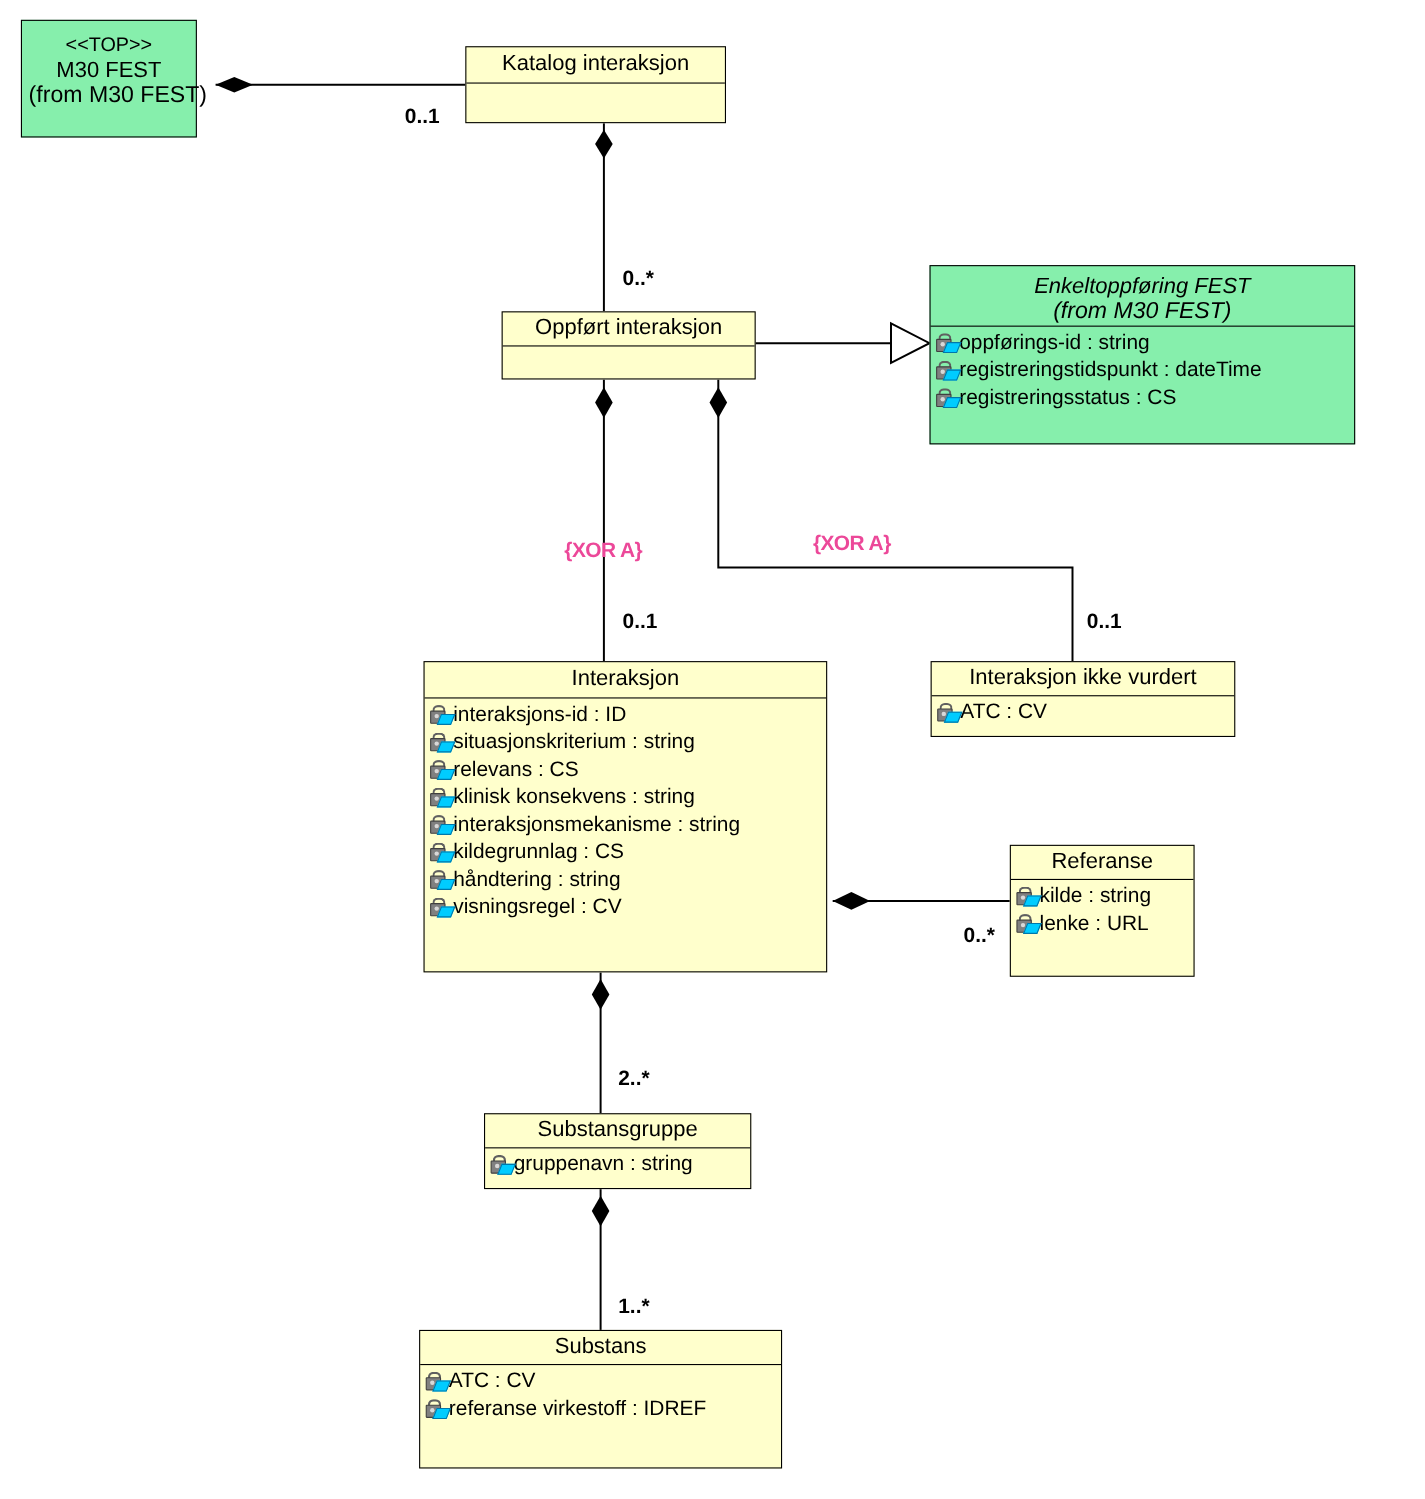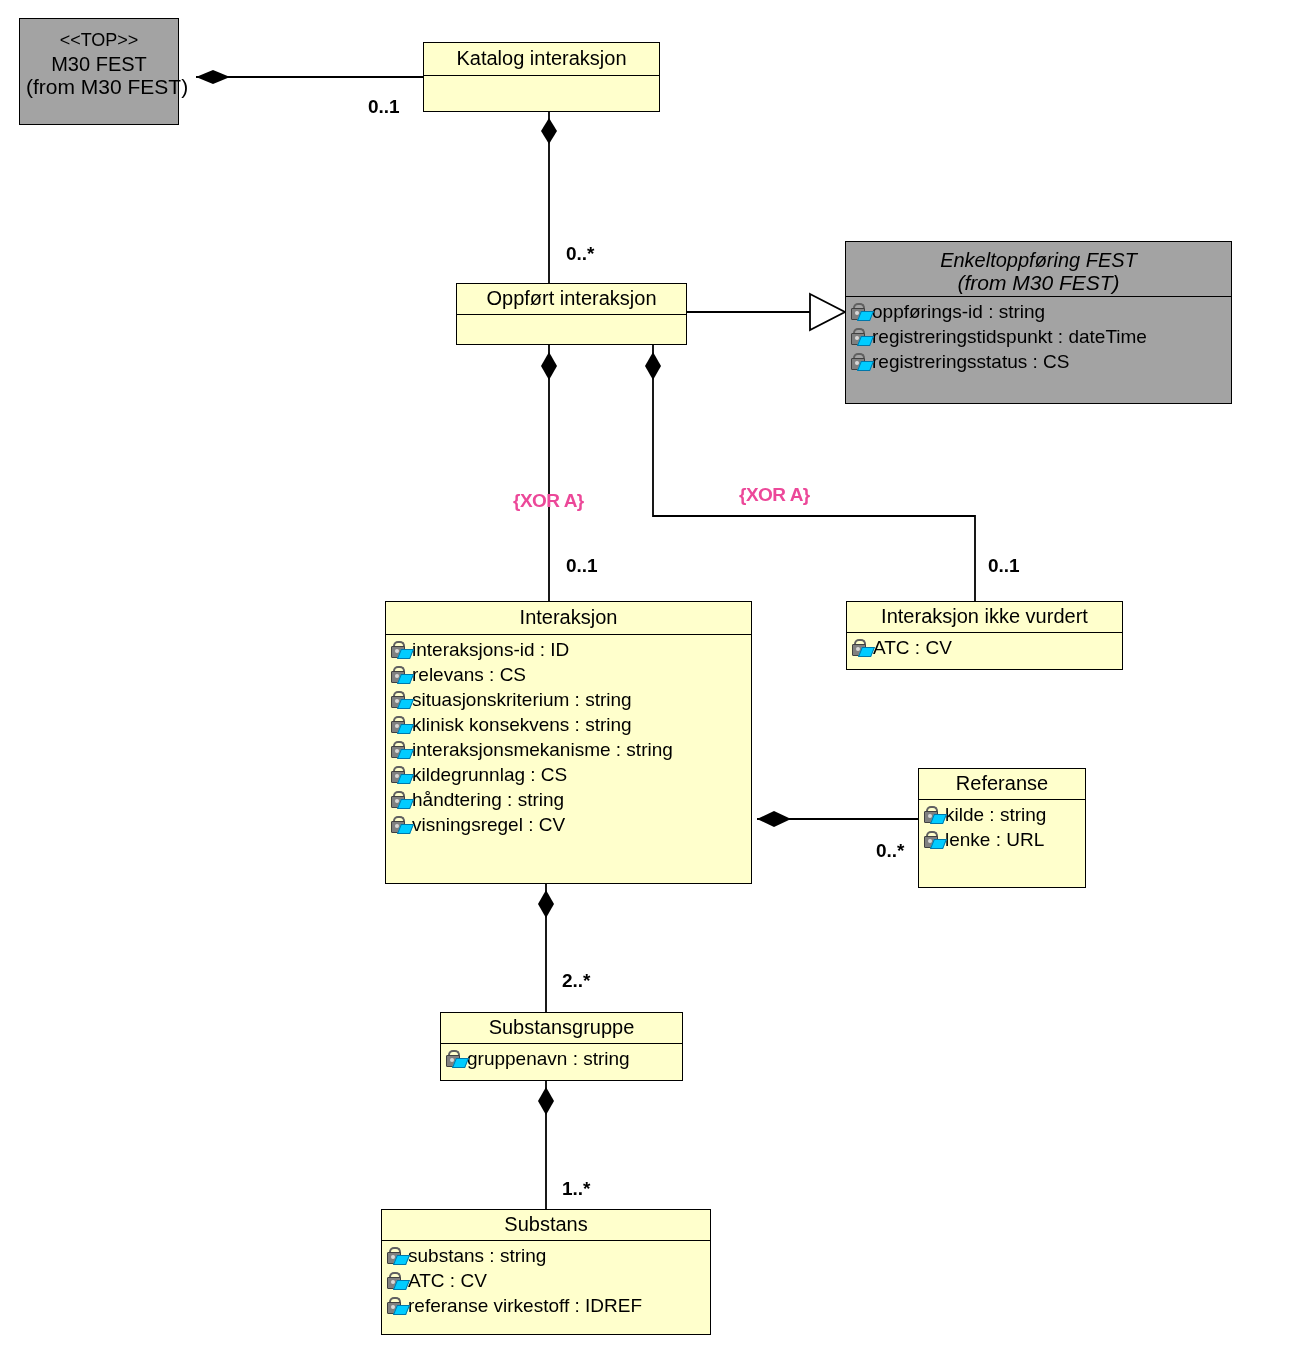--- a/index.html
+++ b/index.html
@@ -21,21 +21,21 @@
     width:1295px; height:1363px;
     pointer-events:none;
   }
   .cls{
     position:absolute;
     box-sizing:border-box;
     border:1.6px solid #000000;
     background:#ffffcc;
     z-index:5;
   }
-  .cls.green{ background:#a3a3a3; }
+  .cls.green{ background:#86efac; }
   .hdr{
     text-align:center;
     padding:3px 6px 4px 6px;
     font-size:19px;
     line-height:23px;
     color:#000;
     white-space:nowrap;
   }
   .hdr.tight{ padding:2px 6px 3px 6px; }
   .hdr .ital{ font-style:italic; font-size:20px; }
@@ -231,38 +231,38 @@
           </span>
         <span class="txt">interaksjons-id : ID</span>
       </div>
       <div class="attr">
         <span class="lockicon">
             <i class="shackle"></i>
             <i class="body"></i>
             <i class="kh"></i>
             <i class="para"></i>
           </span>
+        <span class="txt">situasjonskriterium : string</span>
+      </div>
+      <div class="attr">
+        <span class="lockicon">
+            <i class="shackle"></i>
+            <i class="body"></i>
+            <i class="kh"></i>
+            <i class="para"></i>
+          </span>
         <span class="txt">relevans : CS</span>
       </div>
       <div class="attr">
         <span class="lockicon">
             <i class="shackle"></i>
             <i class="body"></i>
             <i class="kh"></i>
             <i class="para"></i>
           </span>
-        <span class="txt">situasjonskriterium : string</span>
-      </div>
-      <div class="attr">
-        <span class="lockicon">
-            <i class="shackle"></i>
-            <i class="body"></i>
-            <i class="kh"></i>
-            <i class="para"></i>
-          </span>
         <span class="txt">klinisk konsekvens : string</span>
       </div>
       <div class="attr">
         <span class="lockicon">
             <i class="shackle"></i>
             <i class="body"></i>
             <i class="kh"></i>
             <i class="para"></i>
           </span>
         <span class="txt">interaksjonsmekanisme : string</span>
@@ -362,29 +362,20 @@
       <span class="nm">Substans</span>
     </div>
     <div class="divider attrs">
       <div class="attr">
         <span class="lockicon">
             <i class="shackle"></i>
             <i class="body"></i>
             <i class="kh"></i>
             <i class="para"></i>
           </span>
-        <span class="txt">substans : string</span>
-      </div>
-      <div class="attr">
-        <span class="lockicon">
-            <i class="shackle"></i>
-            <i class="body"></i>
-            <i class="kh"></i>
-            <i class="para"></i>
-          </span>
         <span class="txt">ATC : CV</span>
       </div>
       <div class="attr">
         <span class="lockicon">
             <i class="shackle"></i>
             <i class="body"></i>
             <i class="kh"></i>
             <i class="para"></i>
           </span>
         <span class="txt">referanse virkestoff : IDREF</span>

